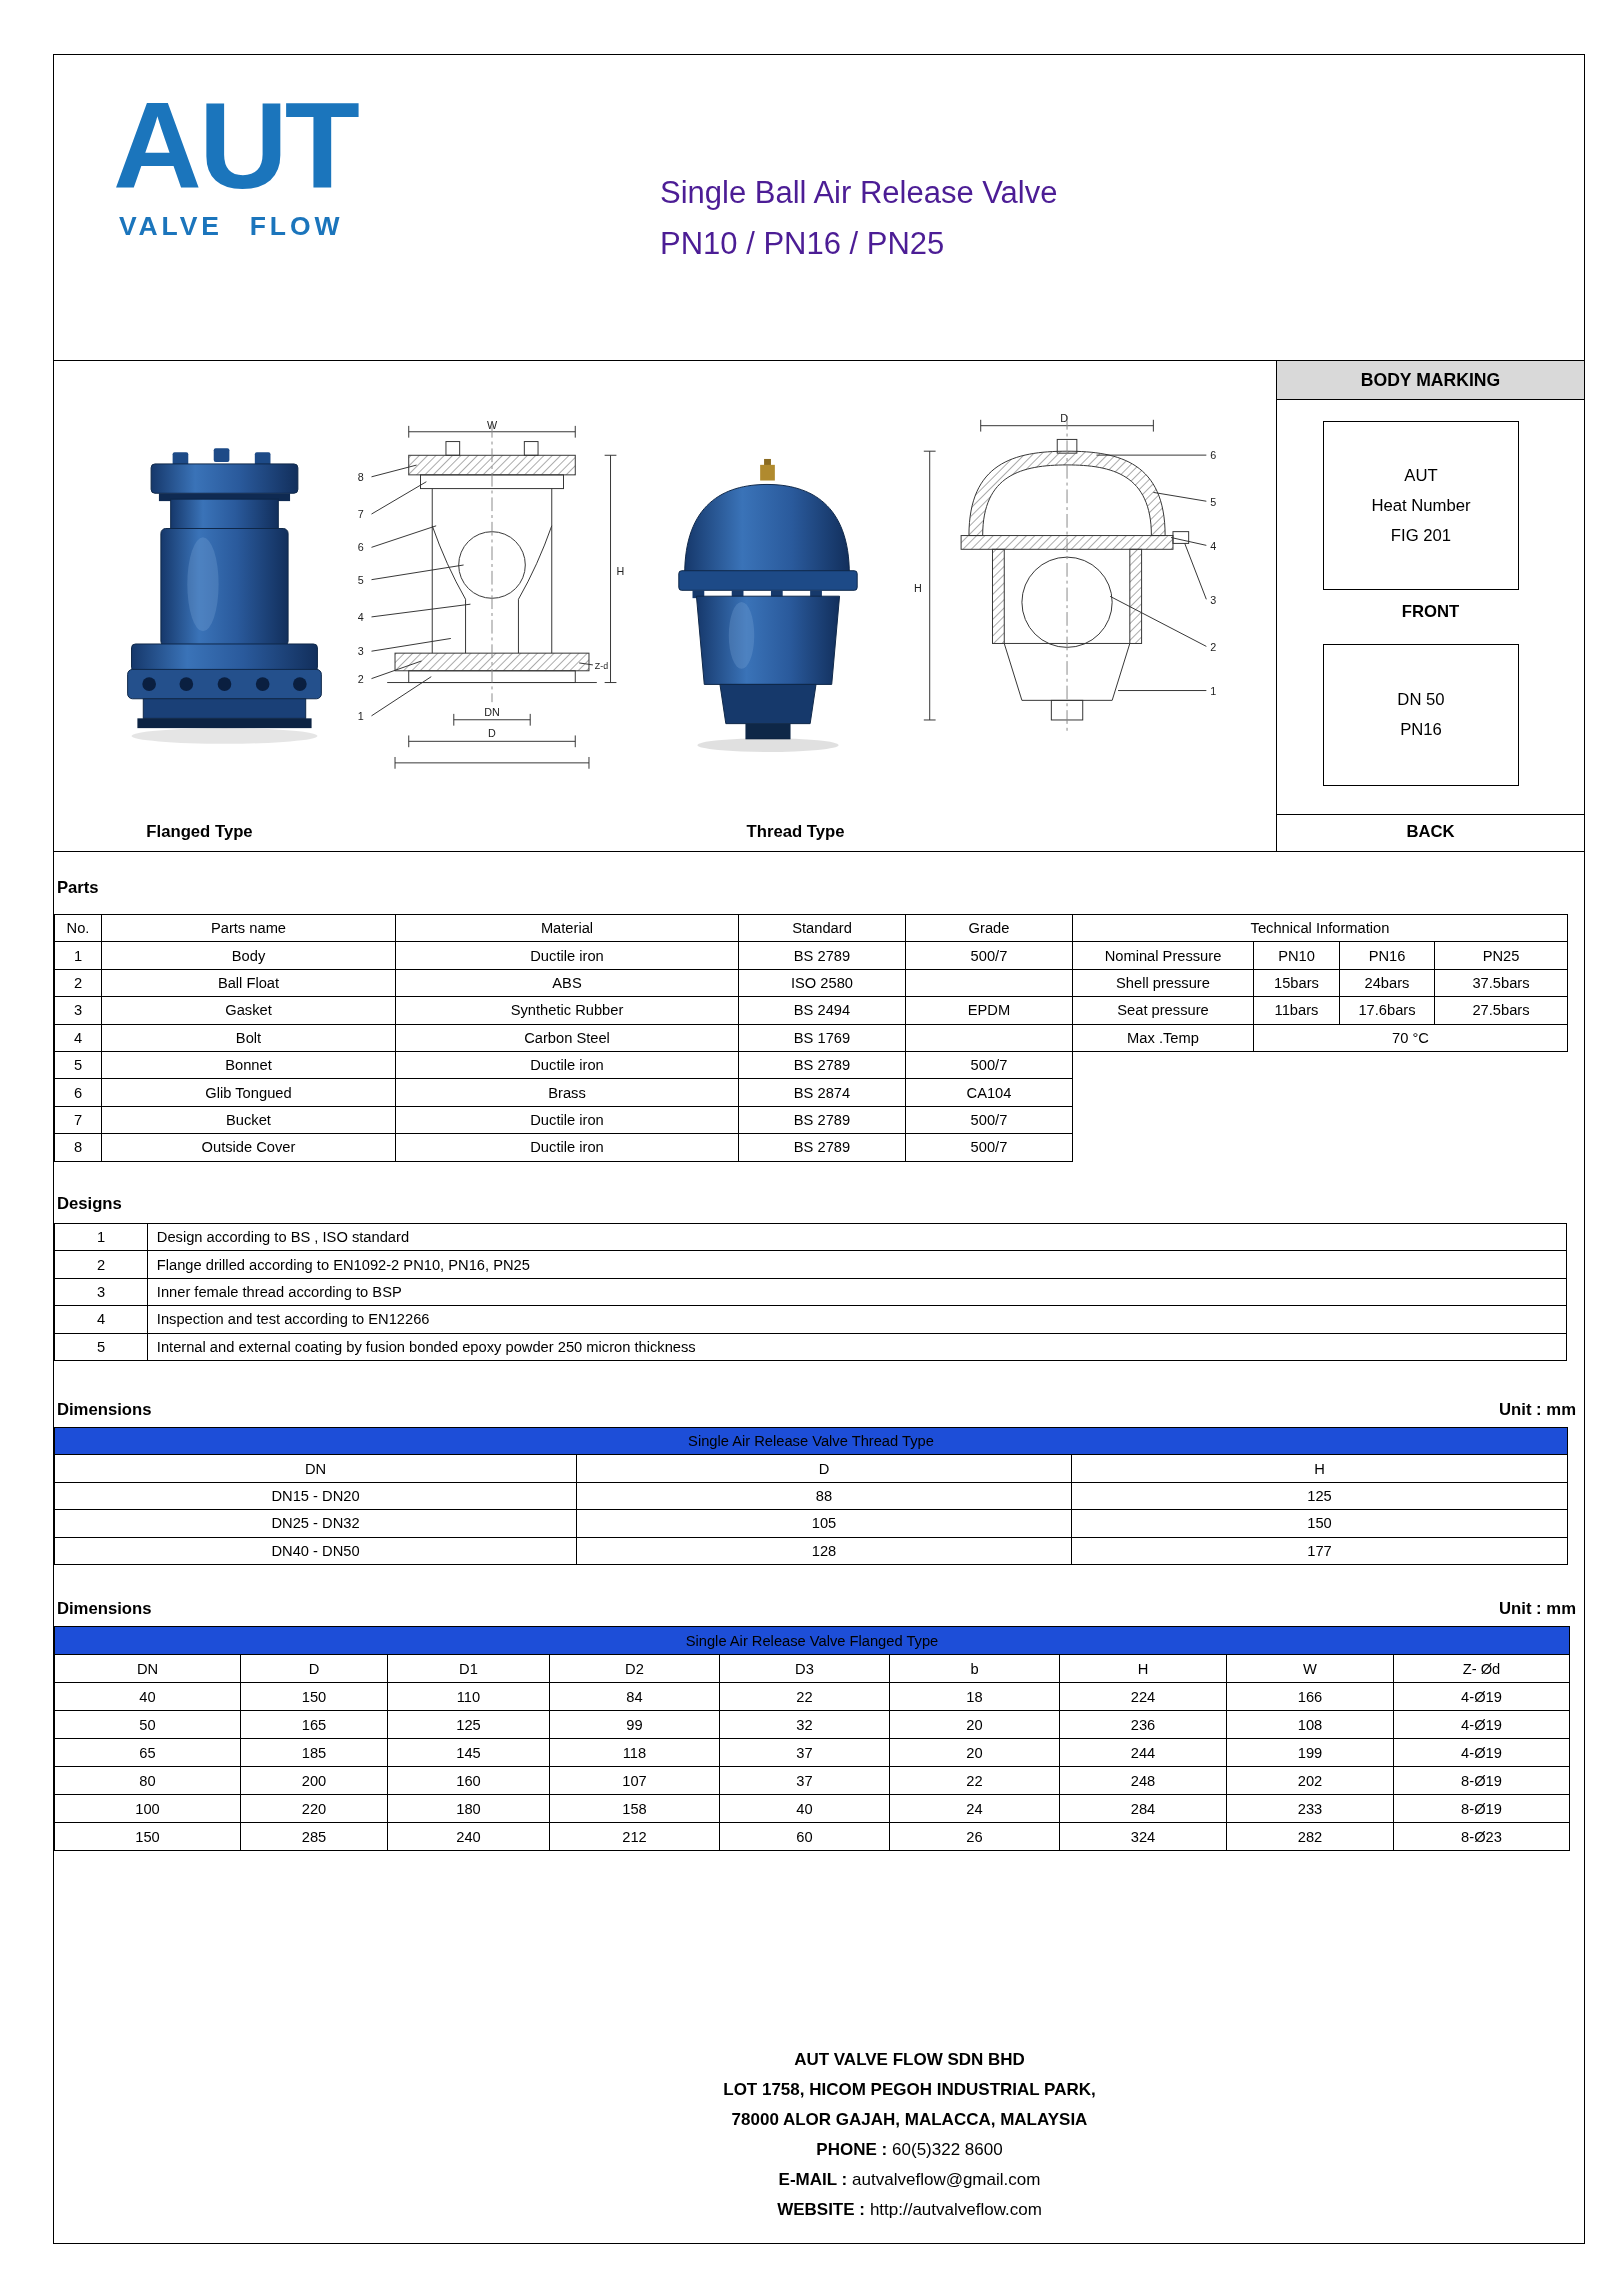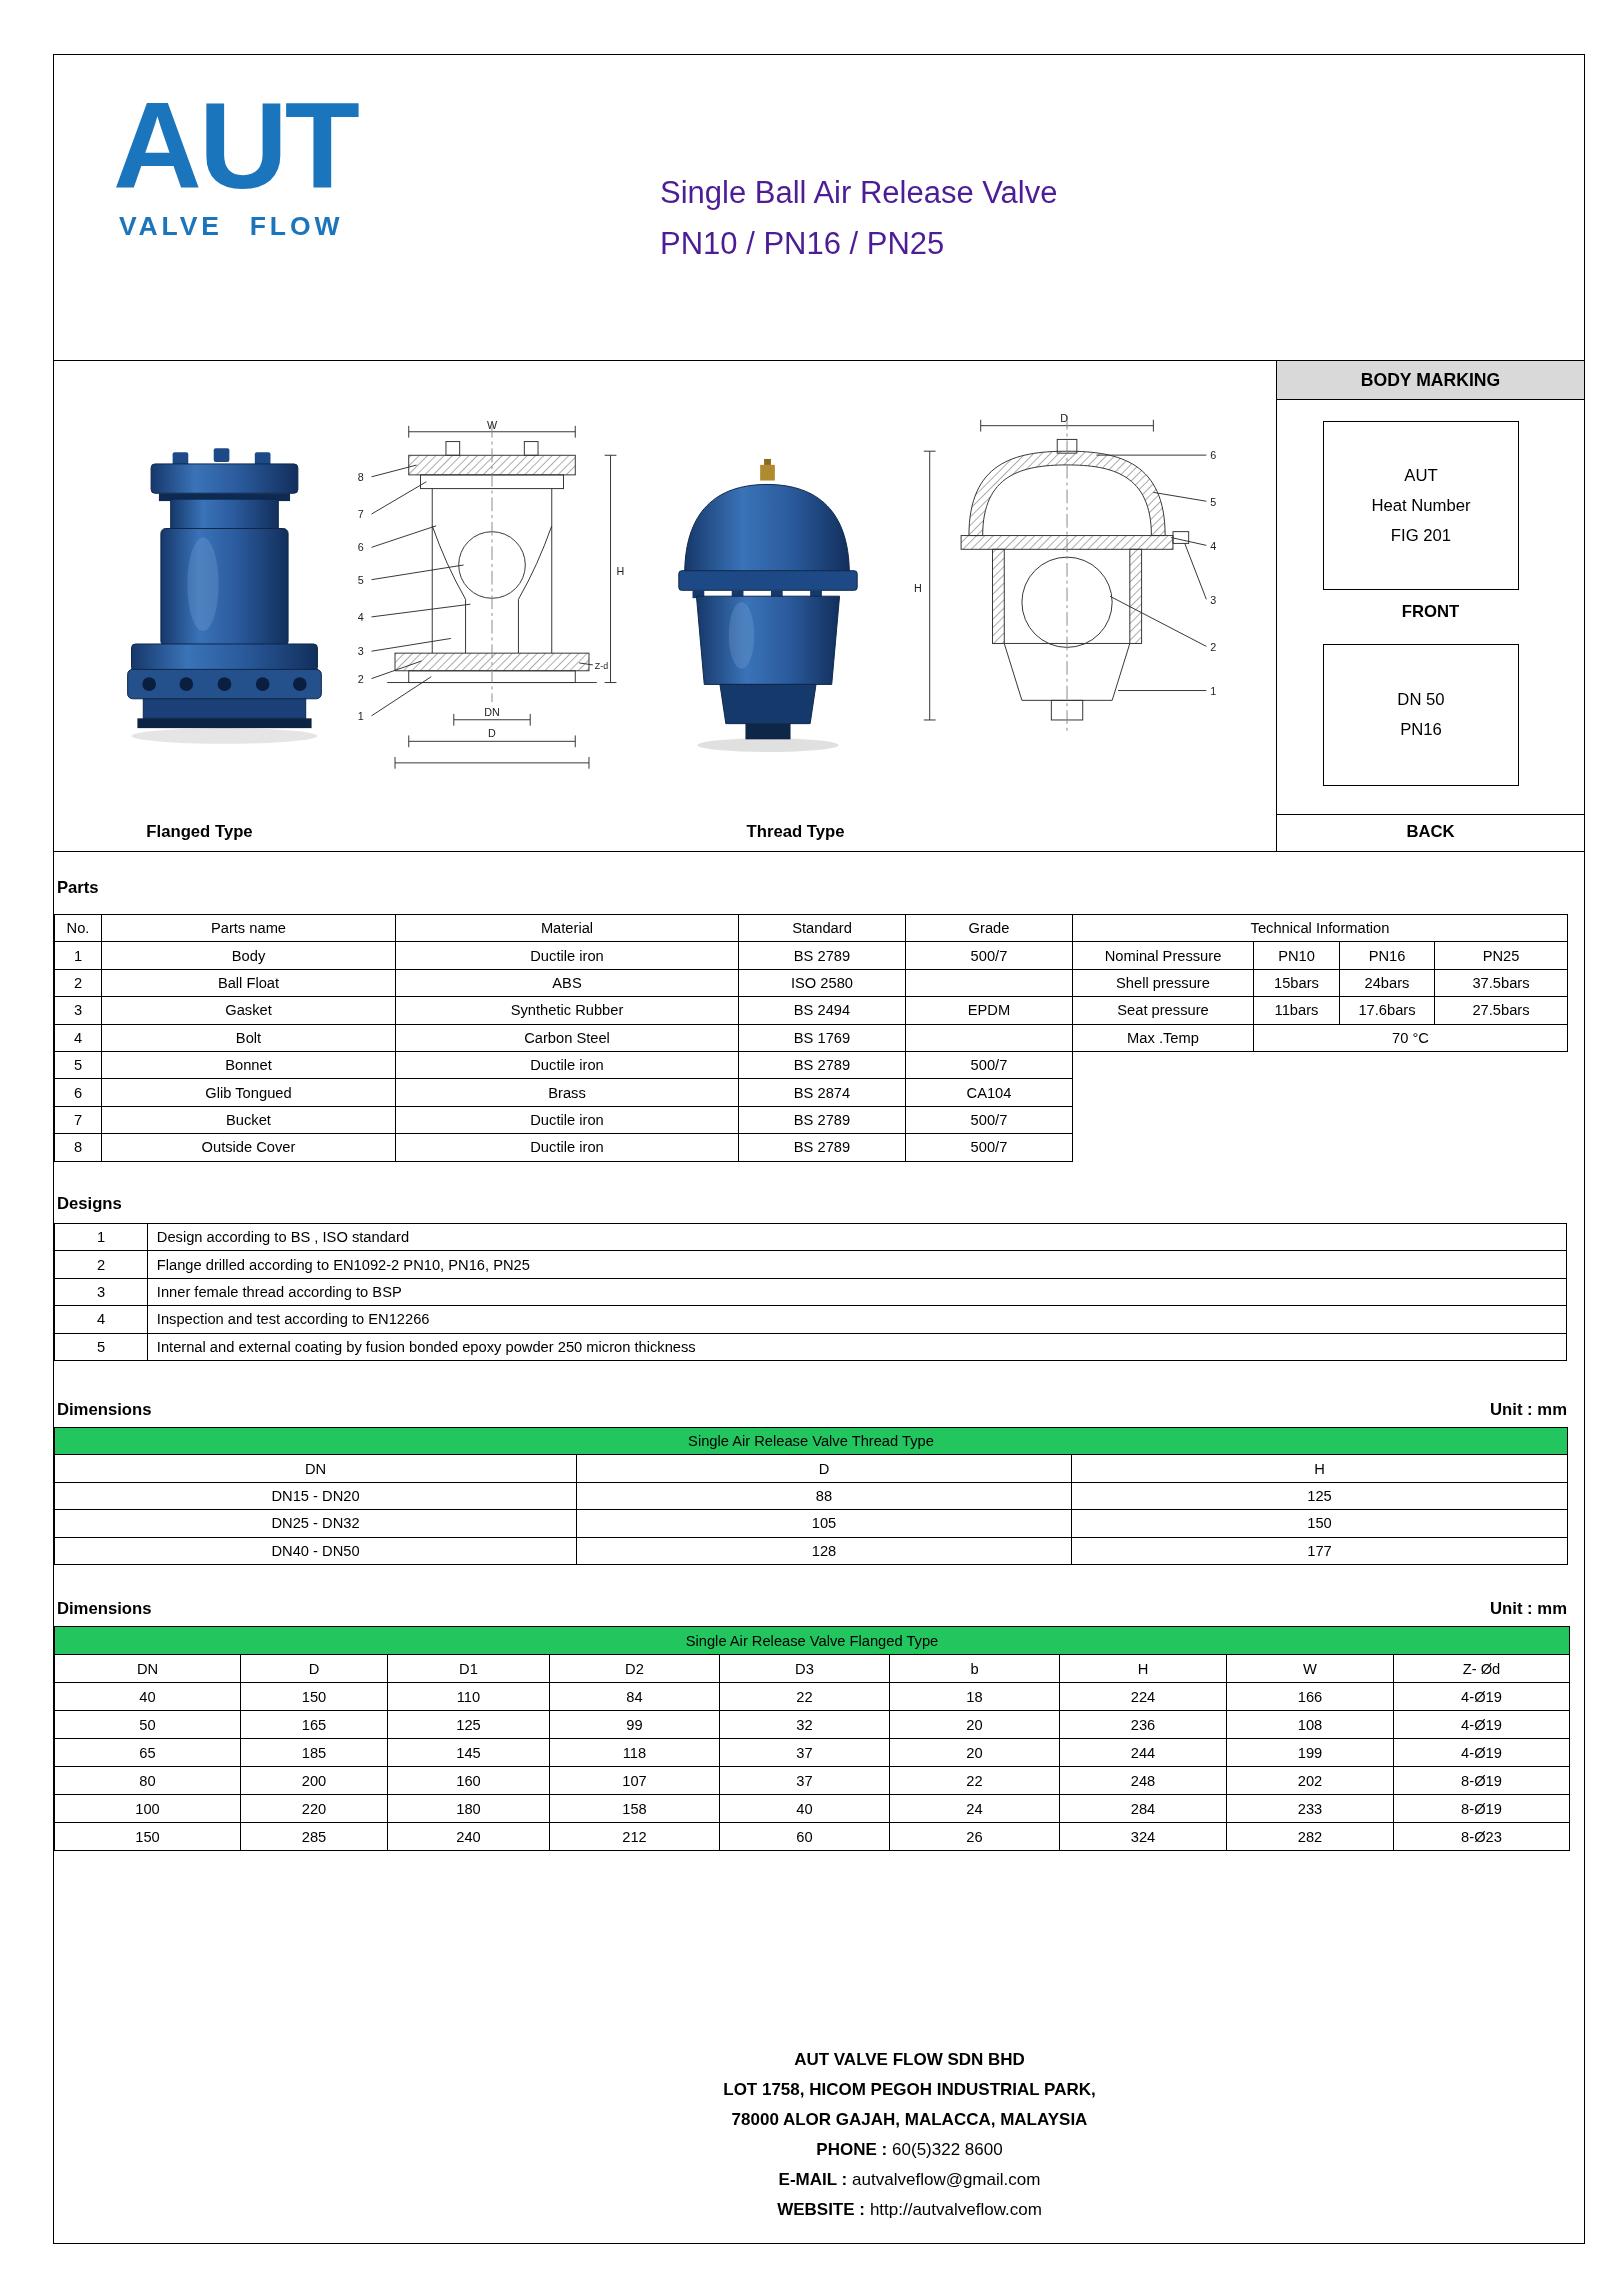--- a/index.html
+++ b/index.html
@@ -23,26 +23,26 @@
   .bm { position:absolute; right:0; top:0; width:308px; height:491px; border-left:1px solid #000; }
   .bm-bar { height:39px; line-height:39px; text-align:center; font-weight:bold; font-size:17.6px; background:#d9d9d9; border-bottom:1px solid #000; }
   .bm-box { position:absolute; left:46px; width:196px; border:1px solid #000; display:flex; flex-direction:column; justify-content:center; align-items:center; font-size:16.7px; line-height:30px; background:#fff; }
   .bm-front { top:60px; height:169px; }
   .bm-back { top:283px; height:142px; }
   .bm-lbl { position:absolute; width:100%; text-align:center; font-weight:bold; font-size:16.7px; }
   .bm-rule { position:absolute; top:453px; left:0; width:100%; border-top:1px solid #000; }
 
   
   .seclbl { position:absolute; left:2.9px; font-weight:bold; font-size:16.7px; }
-  .dimrow { position:absolute; left:2.9px; right:17px; display:flex; justify-content:space-between; font-weight:bold; font-size:16.7px; }
+  .dimrow { position:absolute; left:2.9px; right:8px; display:flex; justify-content:space-between; font-weight:bold; font-size:16.7px; }
 
   
   .tbl { border-collapse:collapse; table-layout:fixed; font-size:14.7px; position:absolute; left:0; }
   .tbl td { border:1px solid #000; text-align:center; height:27.4px; padding:0 3.9px; overflow:hidden; white-space:nowrap; }
-  .band { background:#22c55e; }
+  .band { background:#1d4ed8; }
   .tleft { text-align:left !important; padding-left:8.8px !important; }
   .parts-wrap { position:absolute; left:0; top:859px; display:flex; align-items:flex-start; }
   .parts-wrap table { position:static; }
   .tech-t { margin-left:-1px; }
   .dimf td { height:28px; }
 
   
   .footer { position:absolute; left:0; right:0; top:1990px; text-align:center; font-size:17px; line-height:30px; padding-left:181px; }
   .fb { font-weight:bold; }
   .fl { font-weight:bold; margin-right:4.9px; }

